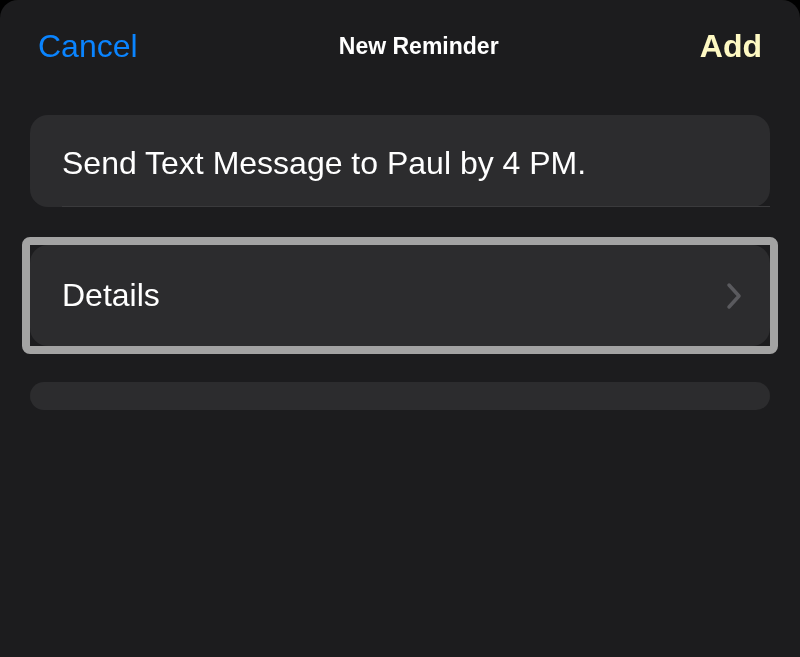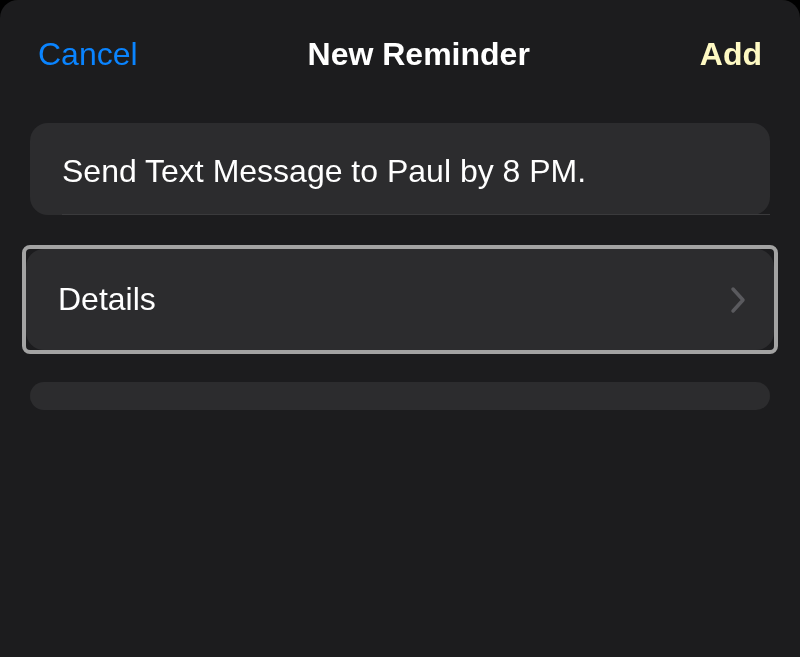--- a/index.html
+++ b/index.html
@@ -13,39 +13,39 @@
       width: 800px;
       height: 657px;
       overflow: hidden;
       position: relative;
     }
     .modal {
       background: #1c1c1e;
       border-radius: 18px 18px 0 0;
       width: 100%;
       height: 100%;
-      padding-top: 8px;
+      padding-top: 0;
     }
     .nav-bar {
       display: flex;
       align-items: center;
       justify-content: space-between;
       padding: 28px 38px 32px 38px;
     }
     .nav-cancel {
       color: #0a84ff;
       font-size: 32px;
       font-weight: 400;
       background: none;
       border: none;
       cursor: pointer;
     }
     .nav-title {
       color: #ffffff;
-      font-size: 32px;
+      font-size: 23px;
       font-weight: 600;
     }
     .nav-add {
       color: #fef9c3;
       font-size: 32px;
       font-weight: 600;
       background: none;
       border: none;
       cursor: pointer;
     }
@@ -77,21 +77,21 @@
       line-height: 1.35;
       padding: 26px 32px 82px 32px;
       border: none;
       background: transparent;
       width: 100%;
       outline: none;
       resize: none;
     }
     .details-wrapper {
       margin: 30px 22px 0 22px;
-      border: 4px solid #a3a3a3;
+      border: 8px solid #a3a3a3;
       border-radius: 8px;
       padding: 0;
     }
     .details-row {
       background: #2c2c2e;
       border-radius: 18px;
       padding: 32px 28px 32px 32px;
       display: flex;
       align-items: center;
       justify-content: space-between;
@@ -129,21 +129,21 @@
 <body>
 
 <div class="modal">
   <div class="nav-bar">
     <button class="nav-cancel">Cancel</button>
     <div class="nav-title">New Reminder</div>
     <button class="nav-add">Add</button>
   </div>
 
   <div class="content-card">
-    <div class="reminder-title">Send Text Message to Paul by 8 PM.</div>
+    <div class="reminder-title">Send Text Message to Paul by 4 PM.</div>
     <div class="divider"></div>
   </div>
 
   <div class="details-wrapper">
     <div class="details-row">
       <span class="details-label">Details</span>
       <span class="chevron">
         <svg viewBox="0 0 16 28">
             <path d="M3 3 L13 14 L3 25"></path>
           </svg>

